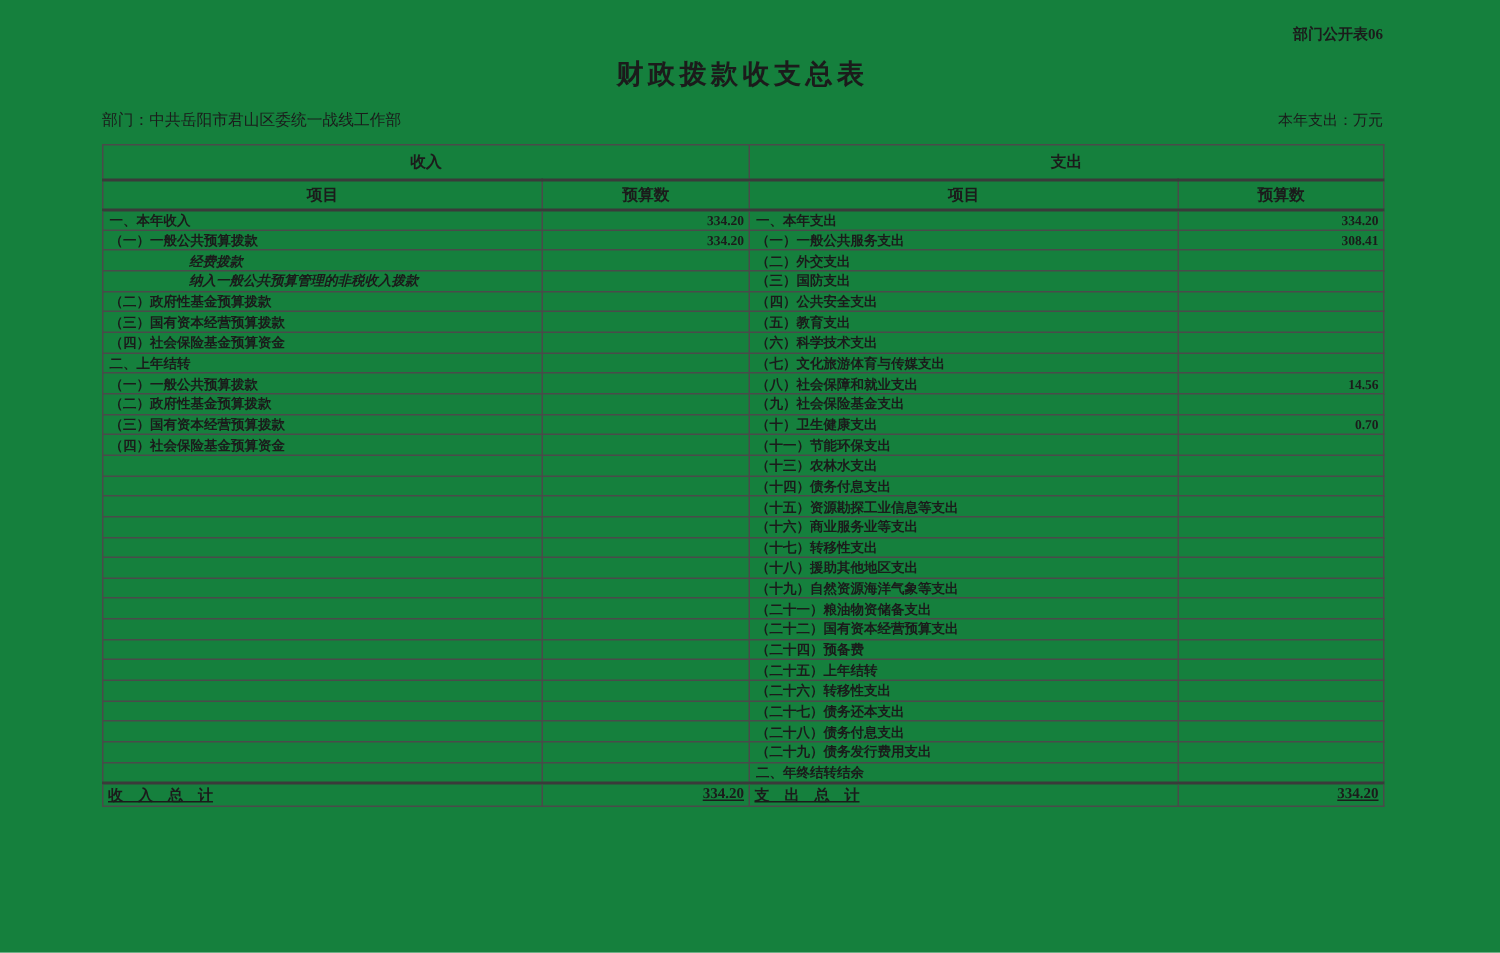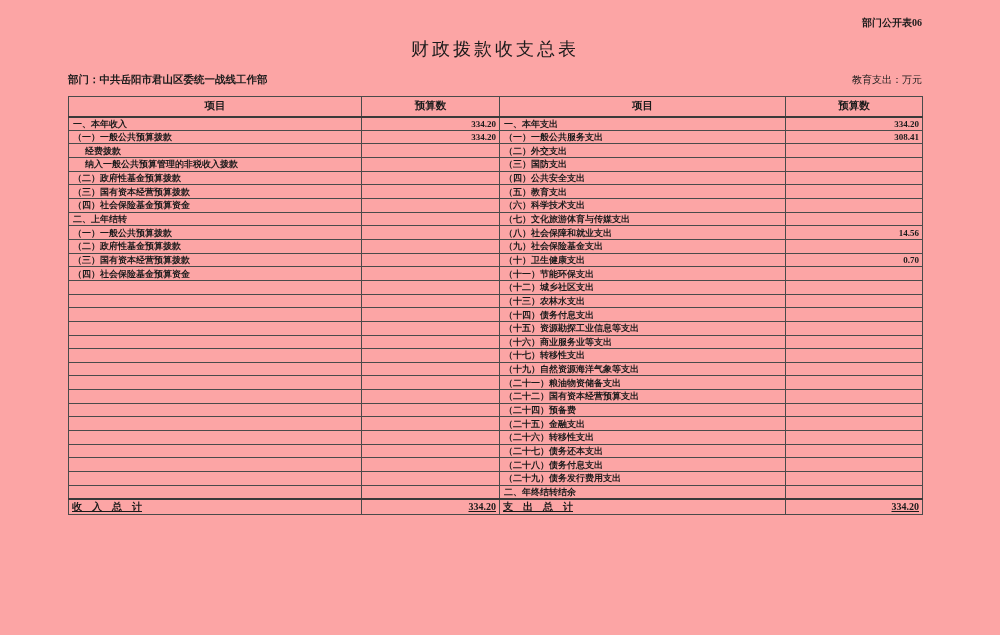--- a/index.html
+++ b/index.html
@@ -2,35 +2,35 @@
 <html><head>
 <meta charset="utf-8">
 <style>
   * { margin:0; padding:0; box-sizing:border-box; }
   html,body { background:#ffffff; }
   body {
     width:1000px; height:635px; position:relative; overflow:hidden;
     font-family:"Liberation Serif","DejaVu Serif",serif;
     color:#1b1b1b;
   }
-  .page { position:absolute; inset:0; background:#fca5a5; }
+  .page { position:absolute; inset:0; background:#15803d; }
 
   .doc-code {
     position:absolute; top:16px; right:78px;
     font-size:10px; font-weight:bold;
   }
   .title {
     position:absolute; top:37px; left:68px; width:854px;
-    text-align:center; font-size:18px; font-weight:normal; letter-spacing:3px;
+    text-align:center; font-size:18px; font-weight:bold; letter-spacing:3px;
   }
   .meta {
     position:absolute; top:73px; left:68px; width:854px;
     display:flex; justify-content:space-between; align-items:flex-end;
   }
-  .dept { font-size:10.5px; font-weight:bold; }
+  .dept { font-size:10.5px; font-weight:normal; }
   .unit { font-size:10px; font-weight:normal; }
 
   table.budget {
     position:absolute; top:96px; left:68px; width:854px;
     border-collapse:collapse; table-layout:fixed;
   }
   table.budget col.c1 { width:293px; }
   table.budget col.c2 { width:138px; }
   table.budget col.c3 { width:286px; }
   table.budget col.c4 { width:137px; }
@@ -42,21 +42,21 @@
   table.budget { border:1.5px solid #3a3a3a; }
 
   tr.h1 { height:23px; }
   tr.h1 th { font-size:10.5px; border-bottom:2.5px solid #3a3a3a; }
   tr.h2 { height:20px; }
   tr.h2 th { font-size:10.5px; border-bottom:2px solid #3a3a3a; }
 
   tr.data-row { height:13.66px; }
   tr.data-row td { font-size:9px; line-height:12px; }
   td.lbl { text-align:left; padding-left:4px; }
-  td.lbl.ind2 { padding-left:16px; }
+  td.lbl.ind2 { padding-left:57px;font-style:italic; }
   td.val { text-align:right; padding-right:3px; }
 
   tr.total-row { height:15px;text-decoration:underline; }
   tr.total-row td { font-size:10px; border-top:2.5px solid #3a3a3a; }
   tr.total-row td.lbl { padding-left:3px; }
 
   .note {
     position:absolute; top:596px; left:68px;
     font-size:9.5px; font-weight:bold;
   }
@@ -65,31 +65,35 @@
 <body>
 
 <div class="page">
 
   <div class="doc-code">部门公开表06</div>
 
   <div class="title">财政拨款收支总表</div>
 
   <div class="meta">
     <span class="dept">部门：中共岳阳市君山区委统一战线工作部</span>
-    <span class="unit">教育支出：万元</span>
+    <span class="unit">本年支出：万元</span>
   </div>
 
   <table class="budget">
     <colgroup>
       <col class="c1">
         <col class="c2">
         <col class="c3">
         <col class="c4">
     </colgroup>
     <thead>
+      <tr class="h1">
+        <th colspan="2">收入</th>
+        <th colspan="2">支出</th>
+      </tr>
       <tr class="h2">
         <th>项目</th>
         <th>预算数</th>
         <th>项目</th>
         <th>预算数</th>
       </tr>
     </thead>
     <tbody>
 
     <tr class="data-row">
@@ -160,26 +164,20 @@
         </tr>
         <tr class="data-row">
           <td class="lbl">（四）社会保险基金预算资金</td>
           <td class="val"></td>
           <td class="lbl">（十一）节能环保支出</td>
           <td class="val"></td>
         </tr>
         <tr class="data-row">
           <td class="lbl"></td>
           <td class="val"></td>
-          <td class="lbl">（十二）城乡社区支出</td>
-          <td class="val"></td>
-        </tr>
-        <tr class="data-row">
-          <td class="lbl"></td>
-          <td class="val"></td>
           <td class="lbl">（十三）农林水支出</td>
           <td class="val"></td>
         </tr>
         <tr class="data-row">
           <td class="lbl"></td>
           <td class="val"></td>
           <td class="lbl">（十四）债务付息支出</td>
           <td class="val"></td>
         </tr>
         <tr class="data-row">
@@ -196,20 +194,26 @@
         </tr>
         <tr class="data-row">
           <td class="lbl"></td>
           <td class="val"></td>
           <td class="lbl">（十七）转移性支出</td>
           <td class="val"></td>
         </tr>
         <tr class="data-row">
           <td class="lbl"></td>
           <td class="val"></td>
+          <td class="lbl">（十八）援助其他地区支出</td>
+          <td class="val"></td>
+        </tr>
+        <tr class="data-row">
+          <td class="lbl"></td>
+          <td class="val"></td>
           <td class="lbl">（十九）自然资源海洋气象等支出</td>
           <td class="val"></td>
         </tr>
         <tr class="data-row">
           <td class="lbl"></td>
           <td class="val"></td>
           <td class="lbl">（二十一）粮油物资储备支出</td>
           <td class="val"></td>
         </tr>
         <tr class="data-row">
@@ -220,21 +224,21 @@
         </tr>
         <tr class="data-row">
           <td class="lbl"></td>
           <td class="val"></td>
           <td class="lbl">（二十四）预备费</td>
           <td class="val"></td>
         </tr>
         <tr class="data-row">
           <td class="lbl"></td>
           <td class="val"></td>
-          <td class="lbl">（二十五）金融支出</td>
+          <td class="lbl">（二十五）上年结转</td>
           <td class="val"></td>
         </tr>
         <tr class="data-row">
           <td class="lbl"></td>
           <td class="val"></td>
           <td class="lbl">（二十六）转移性支出</td>
           <td class="val"></td>
         </tr>
         <tr class="data-row">
           <td class="lbl"></td>

